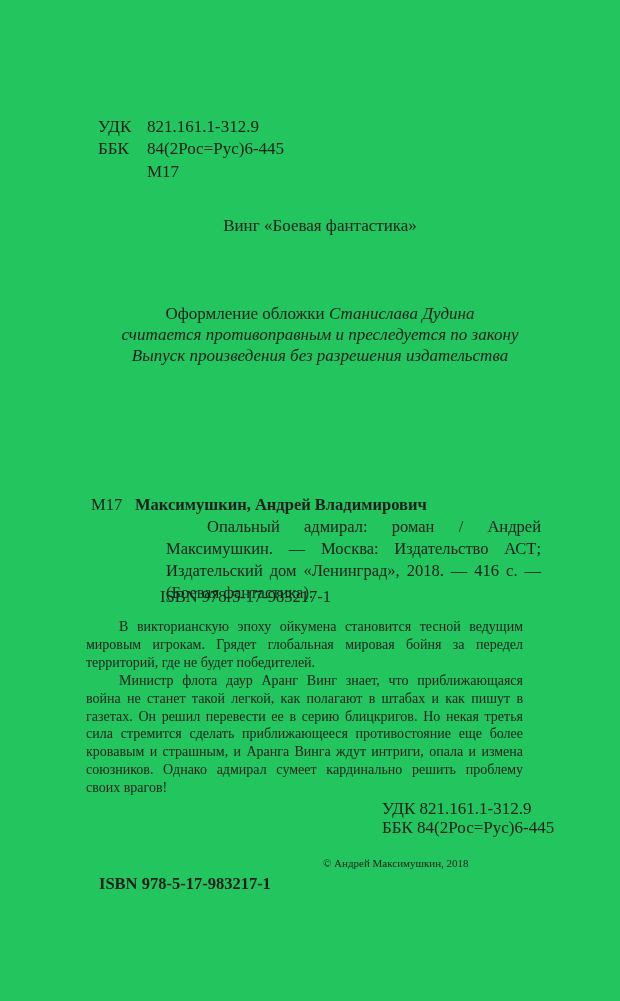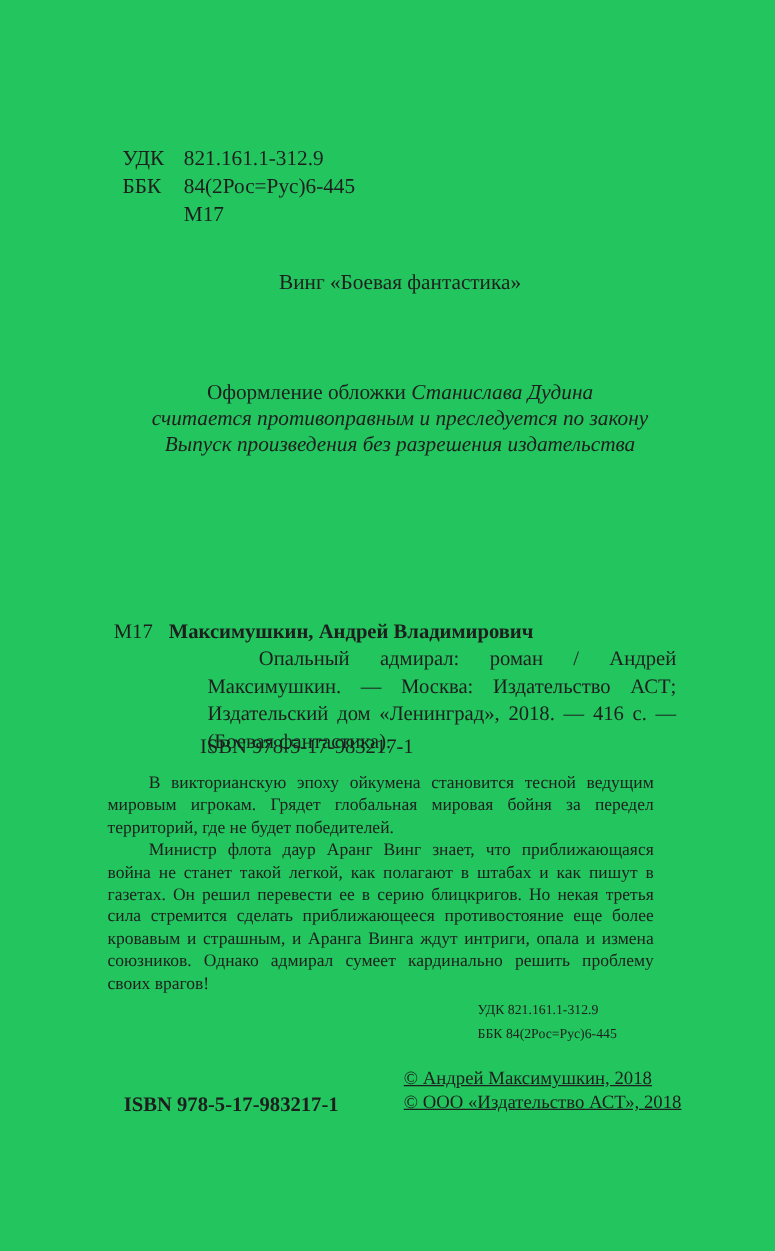--- a/index.html
+++ b/index.html
@@ -54,26 +54,26 @@
   
   .annotation {
     position: absolute; left: 86px; top: 618px; width: 437px;
     font-size: 14px; line-height: 17.9px;
     text-align: justify;
   }
   .annotation p { margin: 0; text-indent: 33px; }
   
   .imprint-codes {
     position: absolute; left: 382px; top: 799px;
-    font-size: 11px; line-height: 19px;
+    font-size: 17px; line-height: 19px;
   }
   
   .copyright-block {
     position: absolute; left: 323px; top: 854px;
-    font-size: 15px; line-height: 19px; text-decoration: underline;
+    font-size: 11px; line-height: 19px;
   }
   .isbn-bottom {
     position: absolute; left: 99px; top: 874px;
     font-size: 16.5px; font-weight: bold;
   }
 </style>
 </head>
 <body>
 
 <div class="page">
@@ -114,18 +114,17 @@
     <p>Министр флота даур Аранг Винг знает, что приближающаяся война не станет такой легкой, как полагают в штабах и как пишут в газетах. Он решил перевести ее в серию блицкригов. Но некая третья сила стремится сделать приближающееся противостояние еще более кровавым и страшным, и Аранга Винга ждут интриги, опала и измена союзников. Однако адмирал сумеет кардинально решить проблему своих врагов!</p>
   </div>
 
   <div class="imprint-codes">
     <div>УДК 821.161.1-312.9</div>
     <div>ББК 84(2Рос=Рус)6-445</div>
   </div>
 
   <div class="copyright-block">
     <div>© Андрей Максимушкин, 2018</div>
-    <div>© ООО «Издательство АСТ», 2018</div>
   </div>
 
   <div class="isbn-bottom">ISBN 978-5-17-983217-1</div>
 
 </div>
 
 </body></html>

